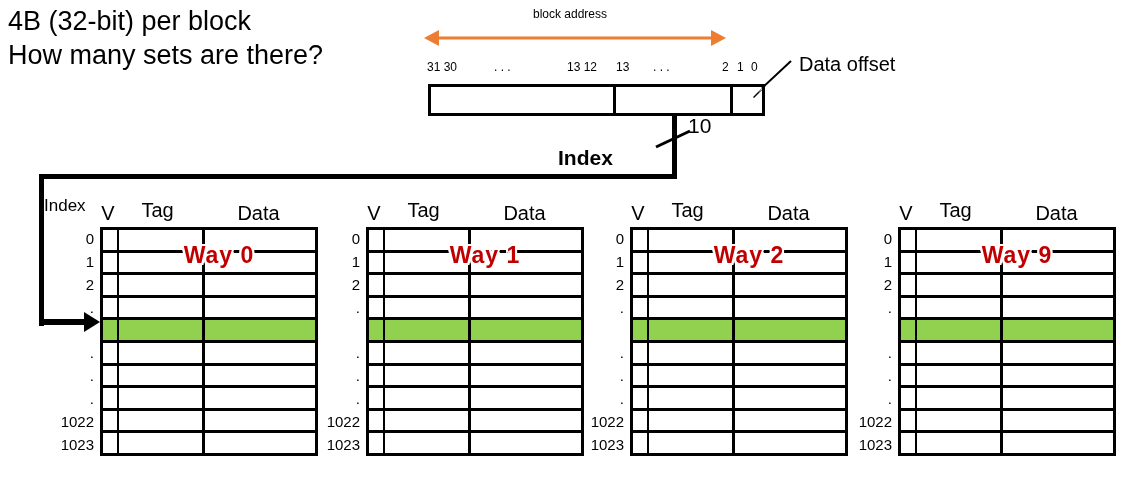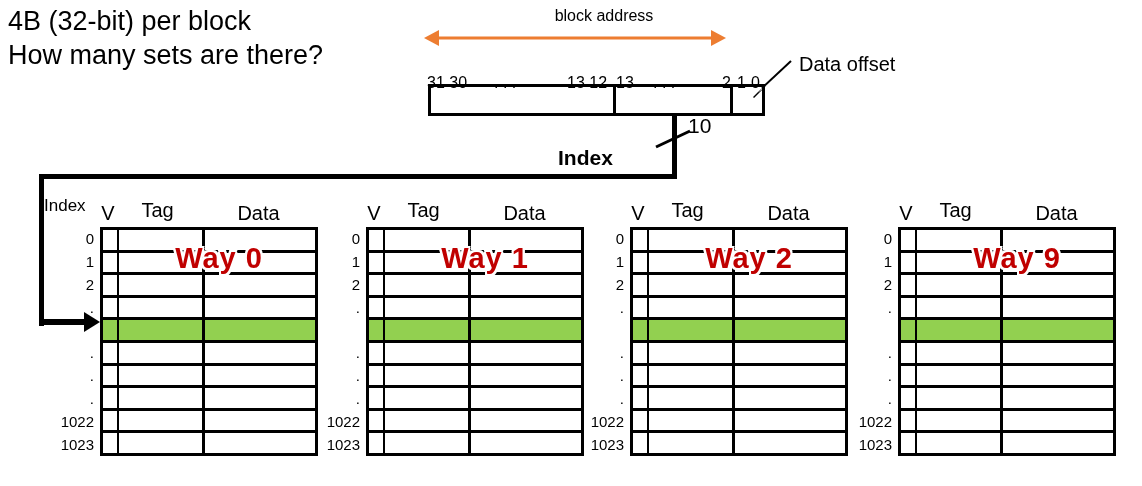--- a/index.html
+++ b/index.html
@@ -6,23 +6,23 @@
   .canvas {
     position:relative; width:1142px; height:486px; background:#ffffff;
     font-family:"Liberation Sans","DejaVu Sans",sans-serif; color:#000; overflow:hidden;
   }
   .abs { position:absolute; }
 
   
   .title { left:8px; top:4px; font-size:27px; line-height:34px; }
 
   
-  .block-address-label { left:524px; top:7px; width:160px; text-align:center; font-size:16px; }
+  .block-address-label { left:490px; top:7px; width:160px; text-align:center; font-size:12px; }
   .byte-offset-label  { left:799px; top:53px; font-size:20px; }
-  .bit-label { top:74px; font-size:16px; white-space:pre; }
+  .bit-label { top:60px; font-size:12px; white-space:pre; }
   .bl0{left:427px} .bl1{left:494px} .bl2{left:567px} .bl3{left:616px}
   .bl4{left:653px} .bl5{left:722px} .bl6{left:737px} .bl7{left:751px}
 
   
   .addr-box { left:428px; top:84px; width:337px; height:32px;
     border:3px solid var(--black,#000); box-sizing:border-box; }
   .addr-div { position:absolute; top:0; width:3px; height:100%; background:var(--black,#000); }
   .addr-div.d1 { left:182px; } .addr-div.d2 { left:299px; }
 
   .bits10-label { left:688px; top:114px; font-size:21px; }
@@ -59,21 +59,21 @@
   .row:last-child { border-bottom:none; }
   .row.hl { background:var(--green,#92D050); }
   .cell-v { width:14px; border-right:2px solid var(--black,#000); }
   .cell-tag { width:83px; border-right:3px solid var(--black,#000); }
   .cell-data { flex:1; }
   .row-labels { position:absolute; left:-64px; top:31px; width:58px; height:229px;
     display:flex; flex-direction:column; }
   .row-label { flex:1; display:flex; align-items:center; justify-content:flex-end;
     font-size:15px; line-height:15px; }
   .way-label { position:absolute; left:20px; top:46px; width:198px; text-align:center;
-    font-size:29px; font-weight:bold; color:var(--red,#C00000); letter-spacing:1px;
+    font-size:23px; font-weight:bold; color:var(--red,#C00000); letter-spacing:1px;
     text-shadow:-2px -2px 0 #fff, 2px -2px 0 #fff, -2px 2px 0 #fff, 2px 2px 0 #fff,
                  0 -2px 0 #fff, 0 2px 0 #fff, -2px 0 0 #fff, 2px 0 0 #fff; z-index:4; }
   .index-col-header { left:44px; top:196px; font-size:17px; z-index:2; }
 </style>
 </head>
 <body>
 
 <div class="canvas">
 
   <div class="abs title">

